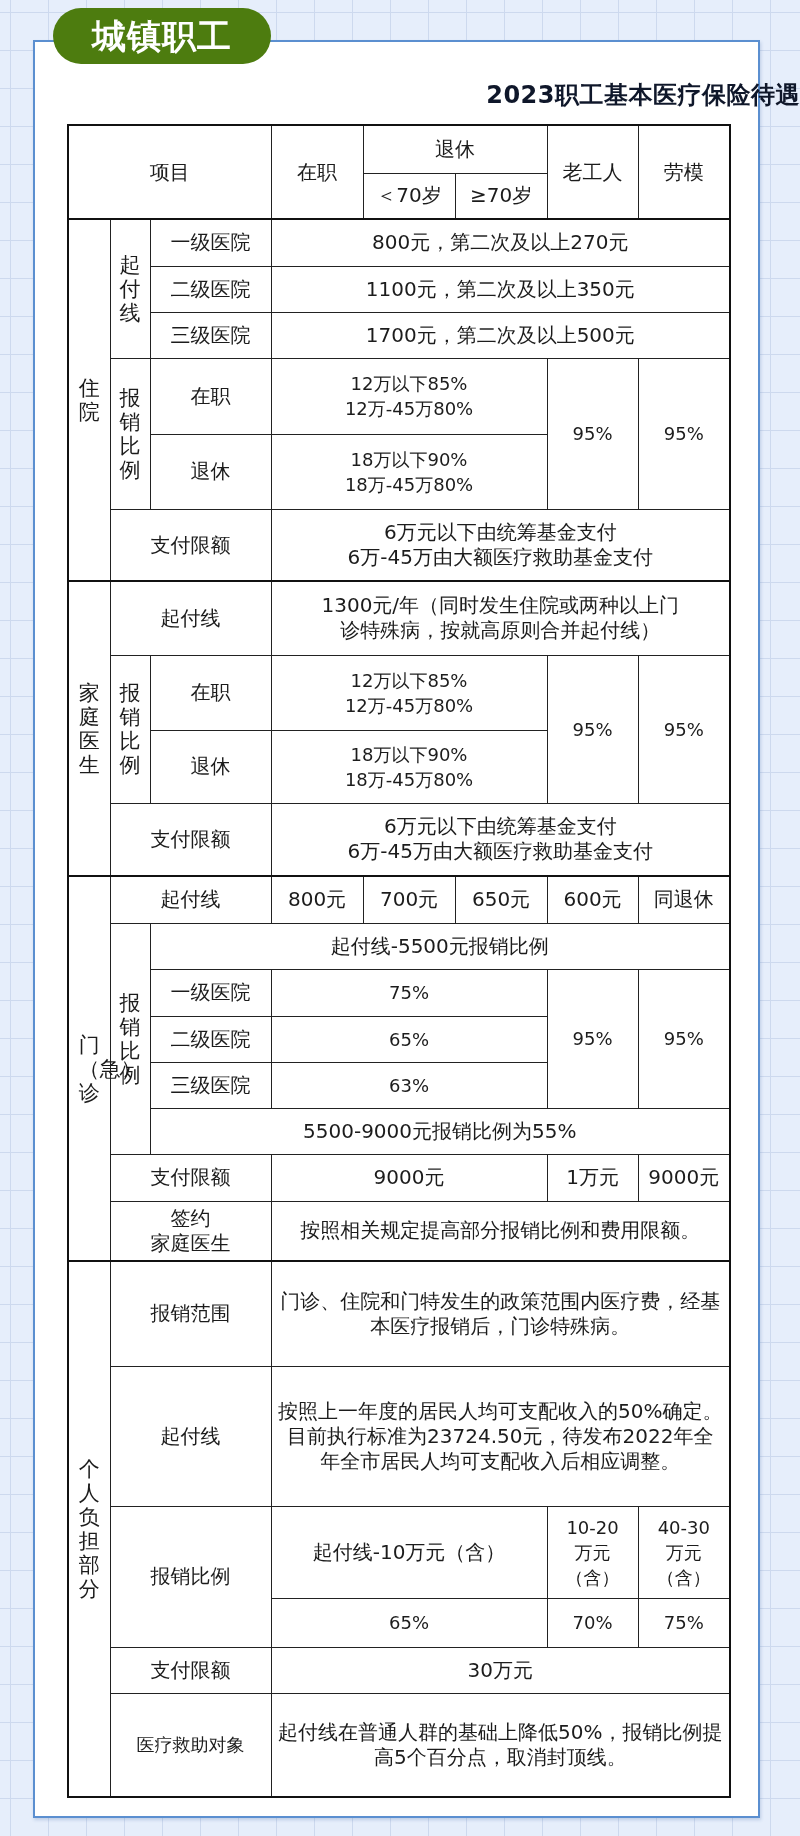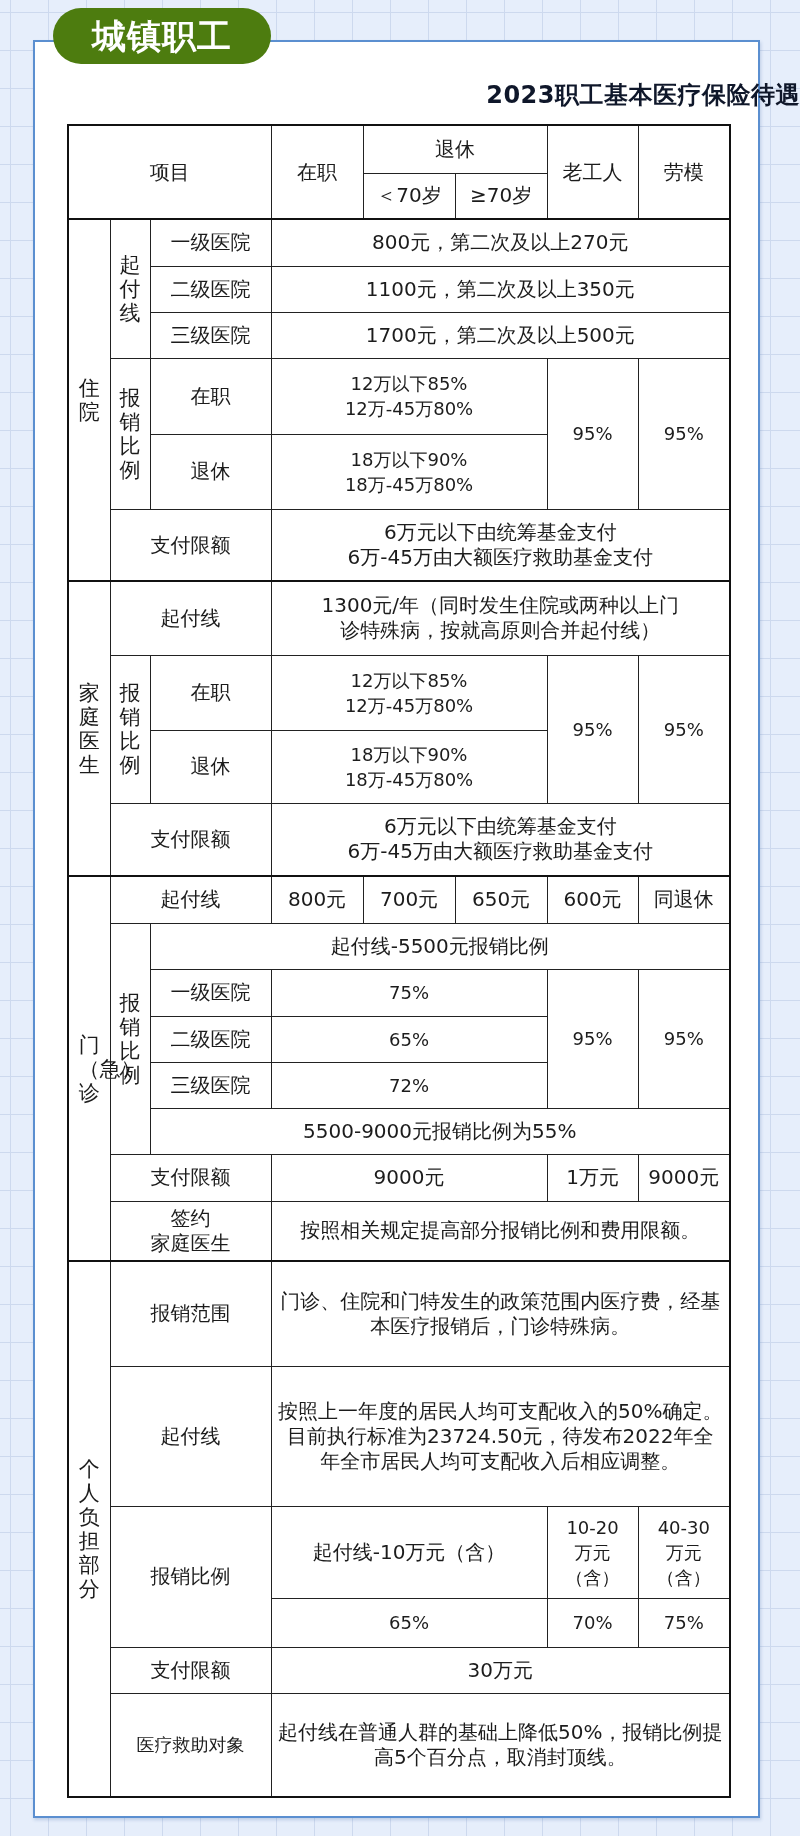--- a/index.html
+++ b/index.html
@@ -182,21 +182,21 @@
     <td colspan="3" class="sm">75%</td>
     <td rowspan="3" class="sm">95%</td>
     <td rowspan="3" class="sm">95%</td>
   </tr>
   <tr style="height:46px">
     <td>二级医院</td>
     <td colspan="3" class="sm">65%</td>
   </tr>
   <tr style="height:46px">
     <td>三级医院</td>
-    <td colspan="3" class="sm">72%</td>
+    <td colspan="3" class="sm">63%</td>
   </tr>
   <tr style="height:46px">
     <td colspan="6">5500-9000元报销比例为55%</td>
   </tr>
   <tr style="height:47px">
     <td colspan="2">支付限额</td>
     <td colspan="3">9000元</td>
     <td>1万元</td>
     <td>9000元</td>
   </tr>

